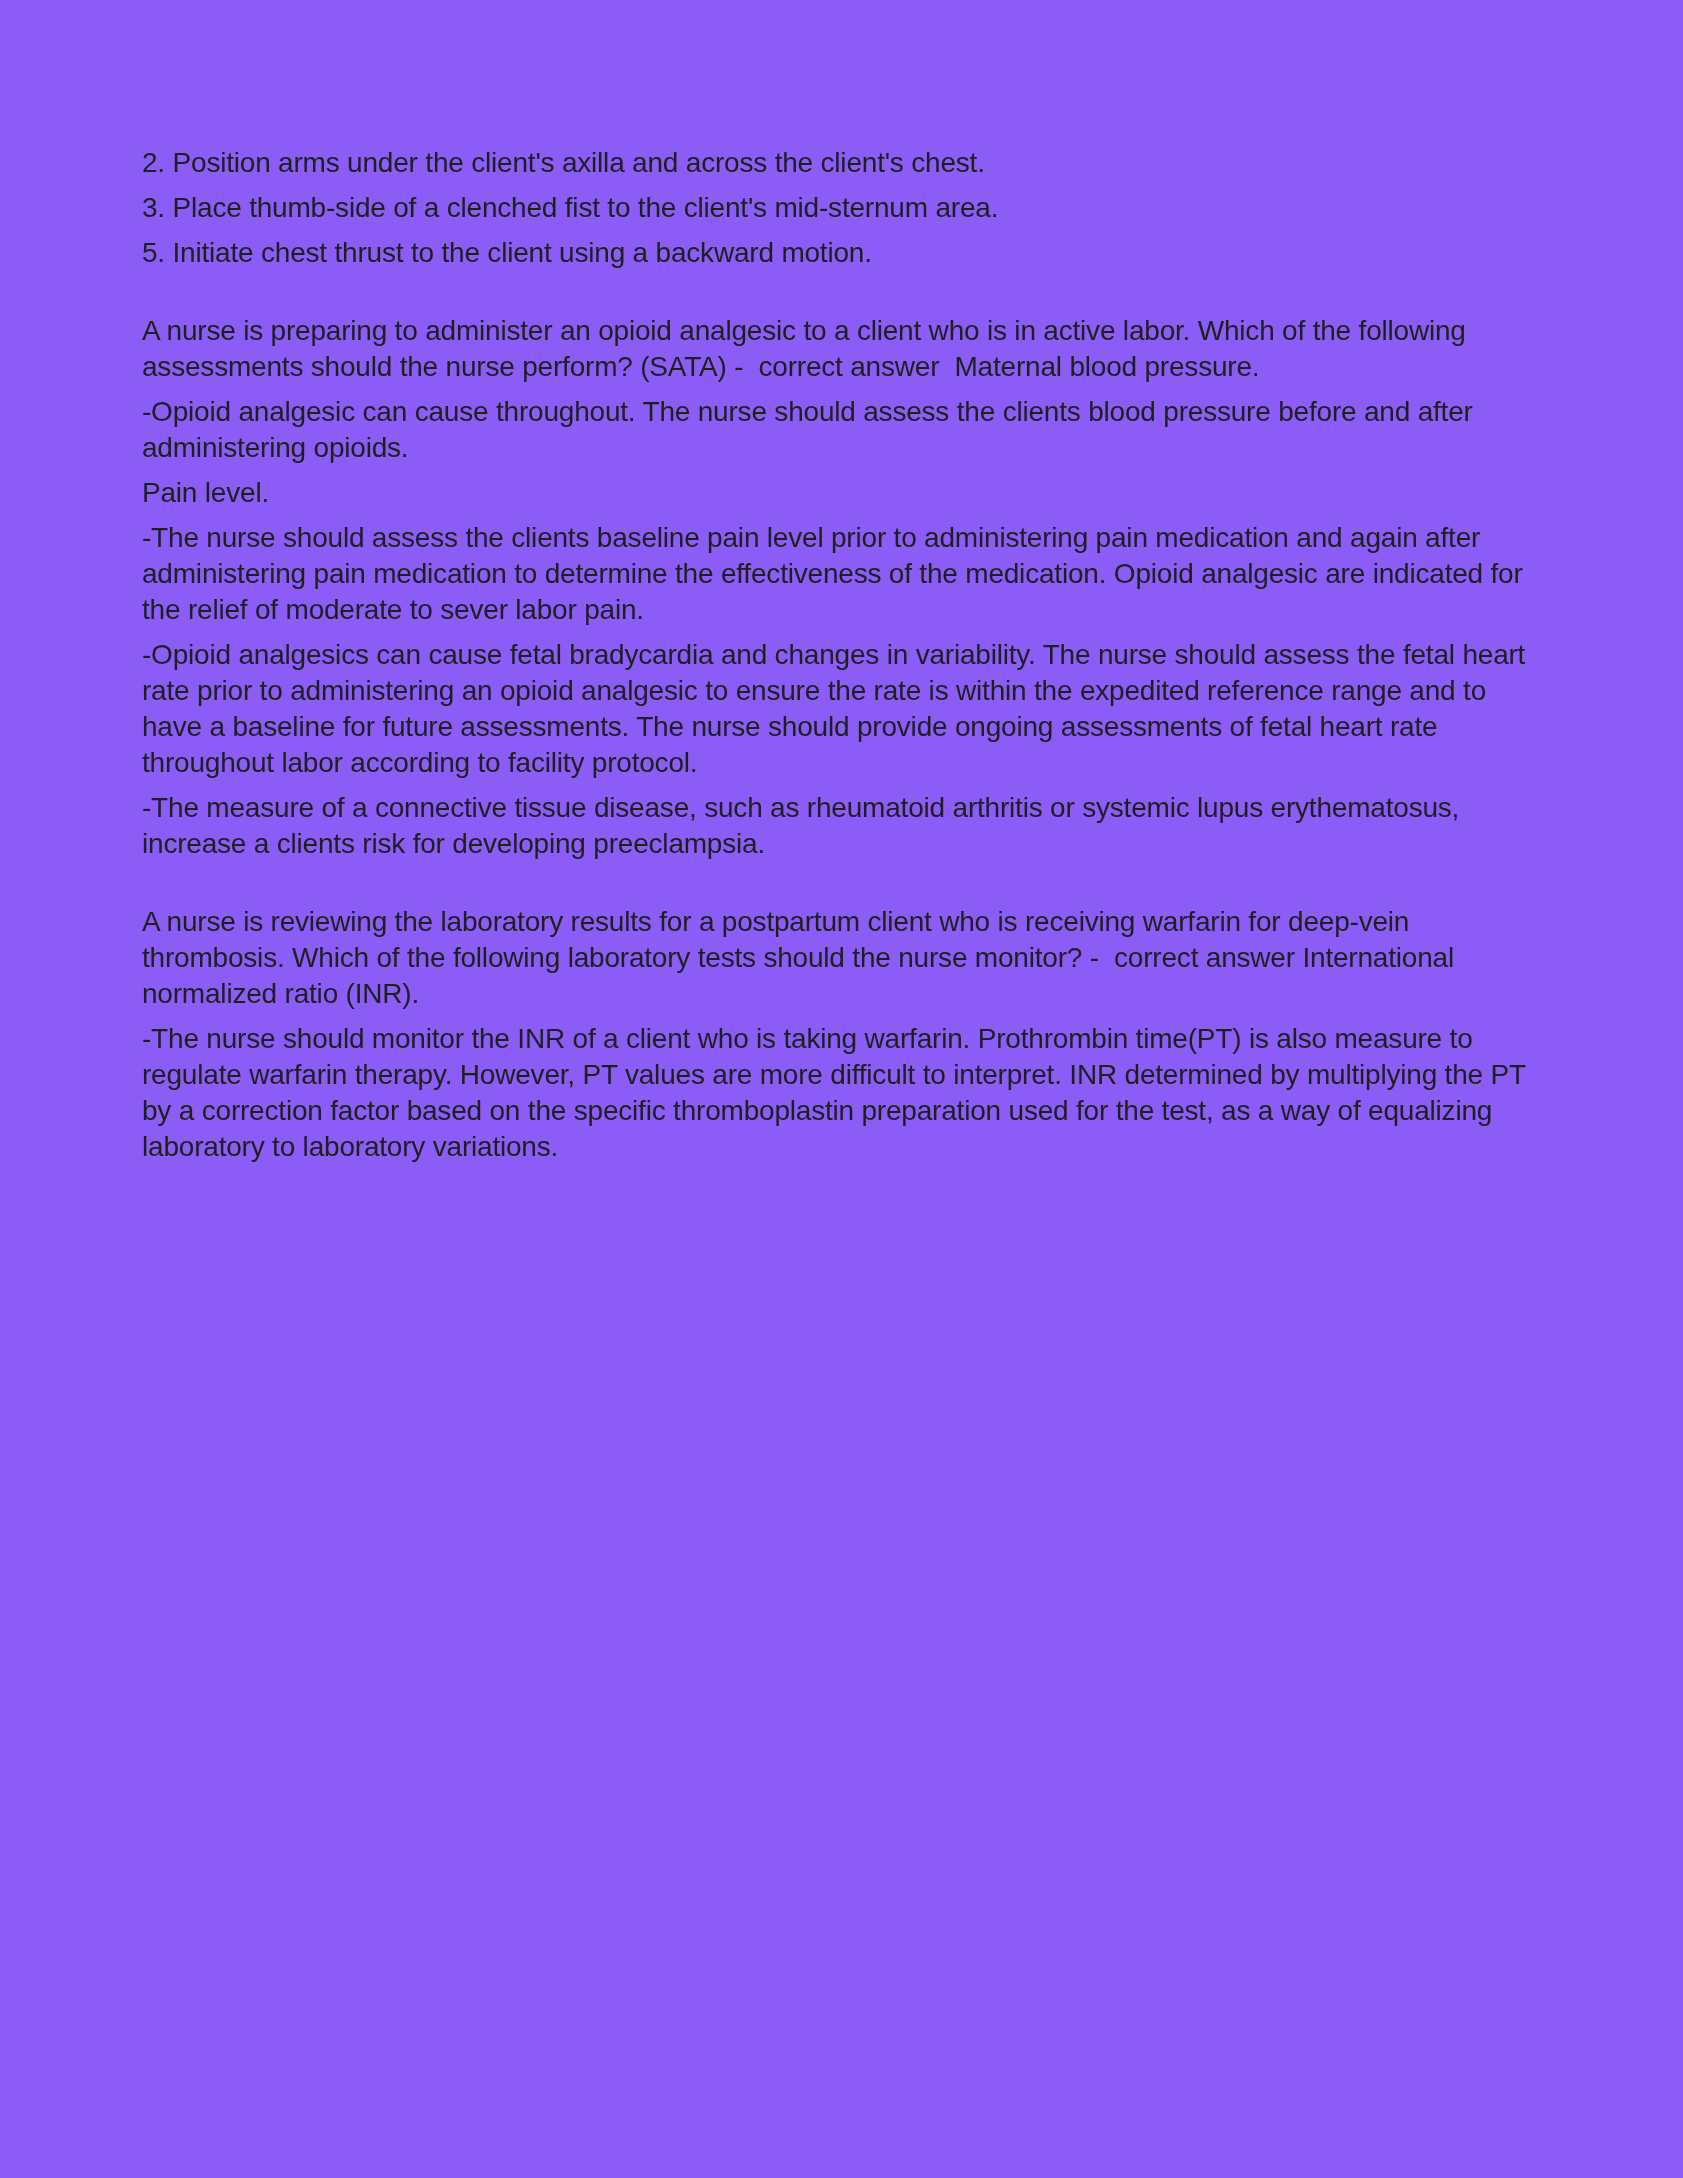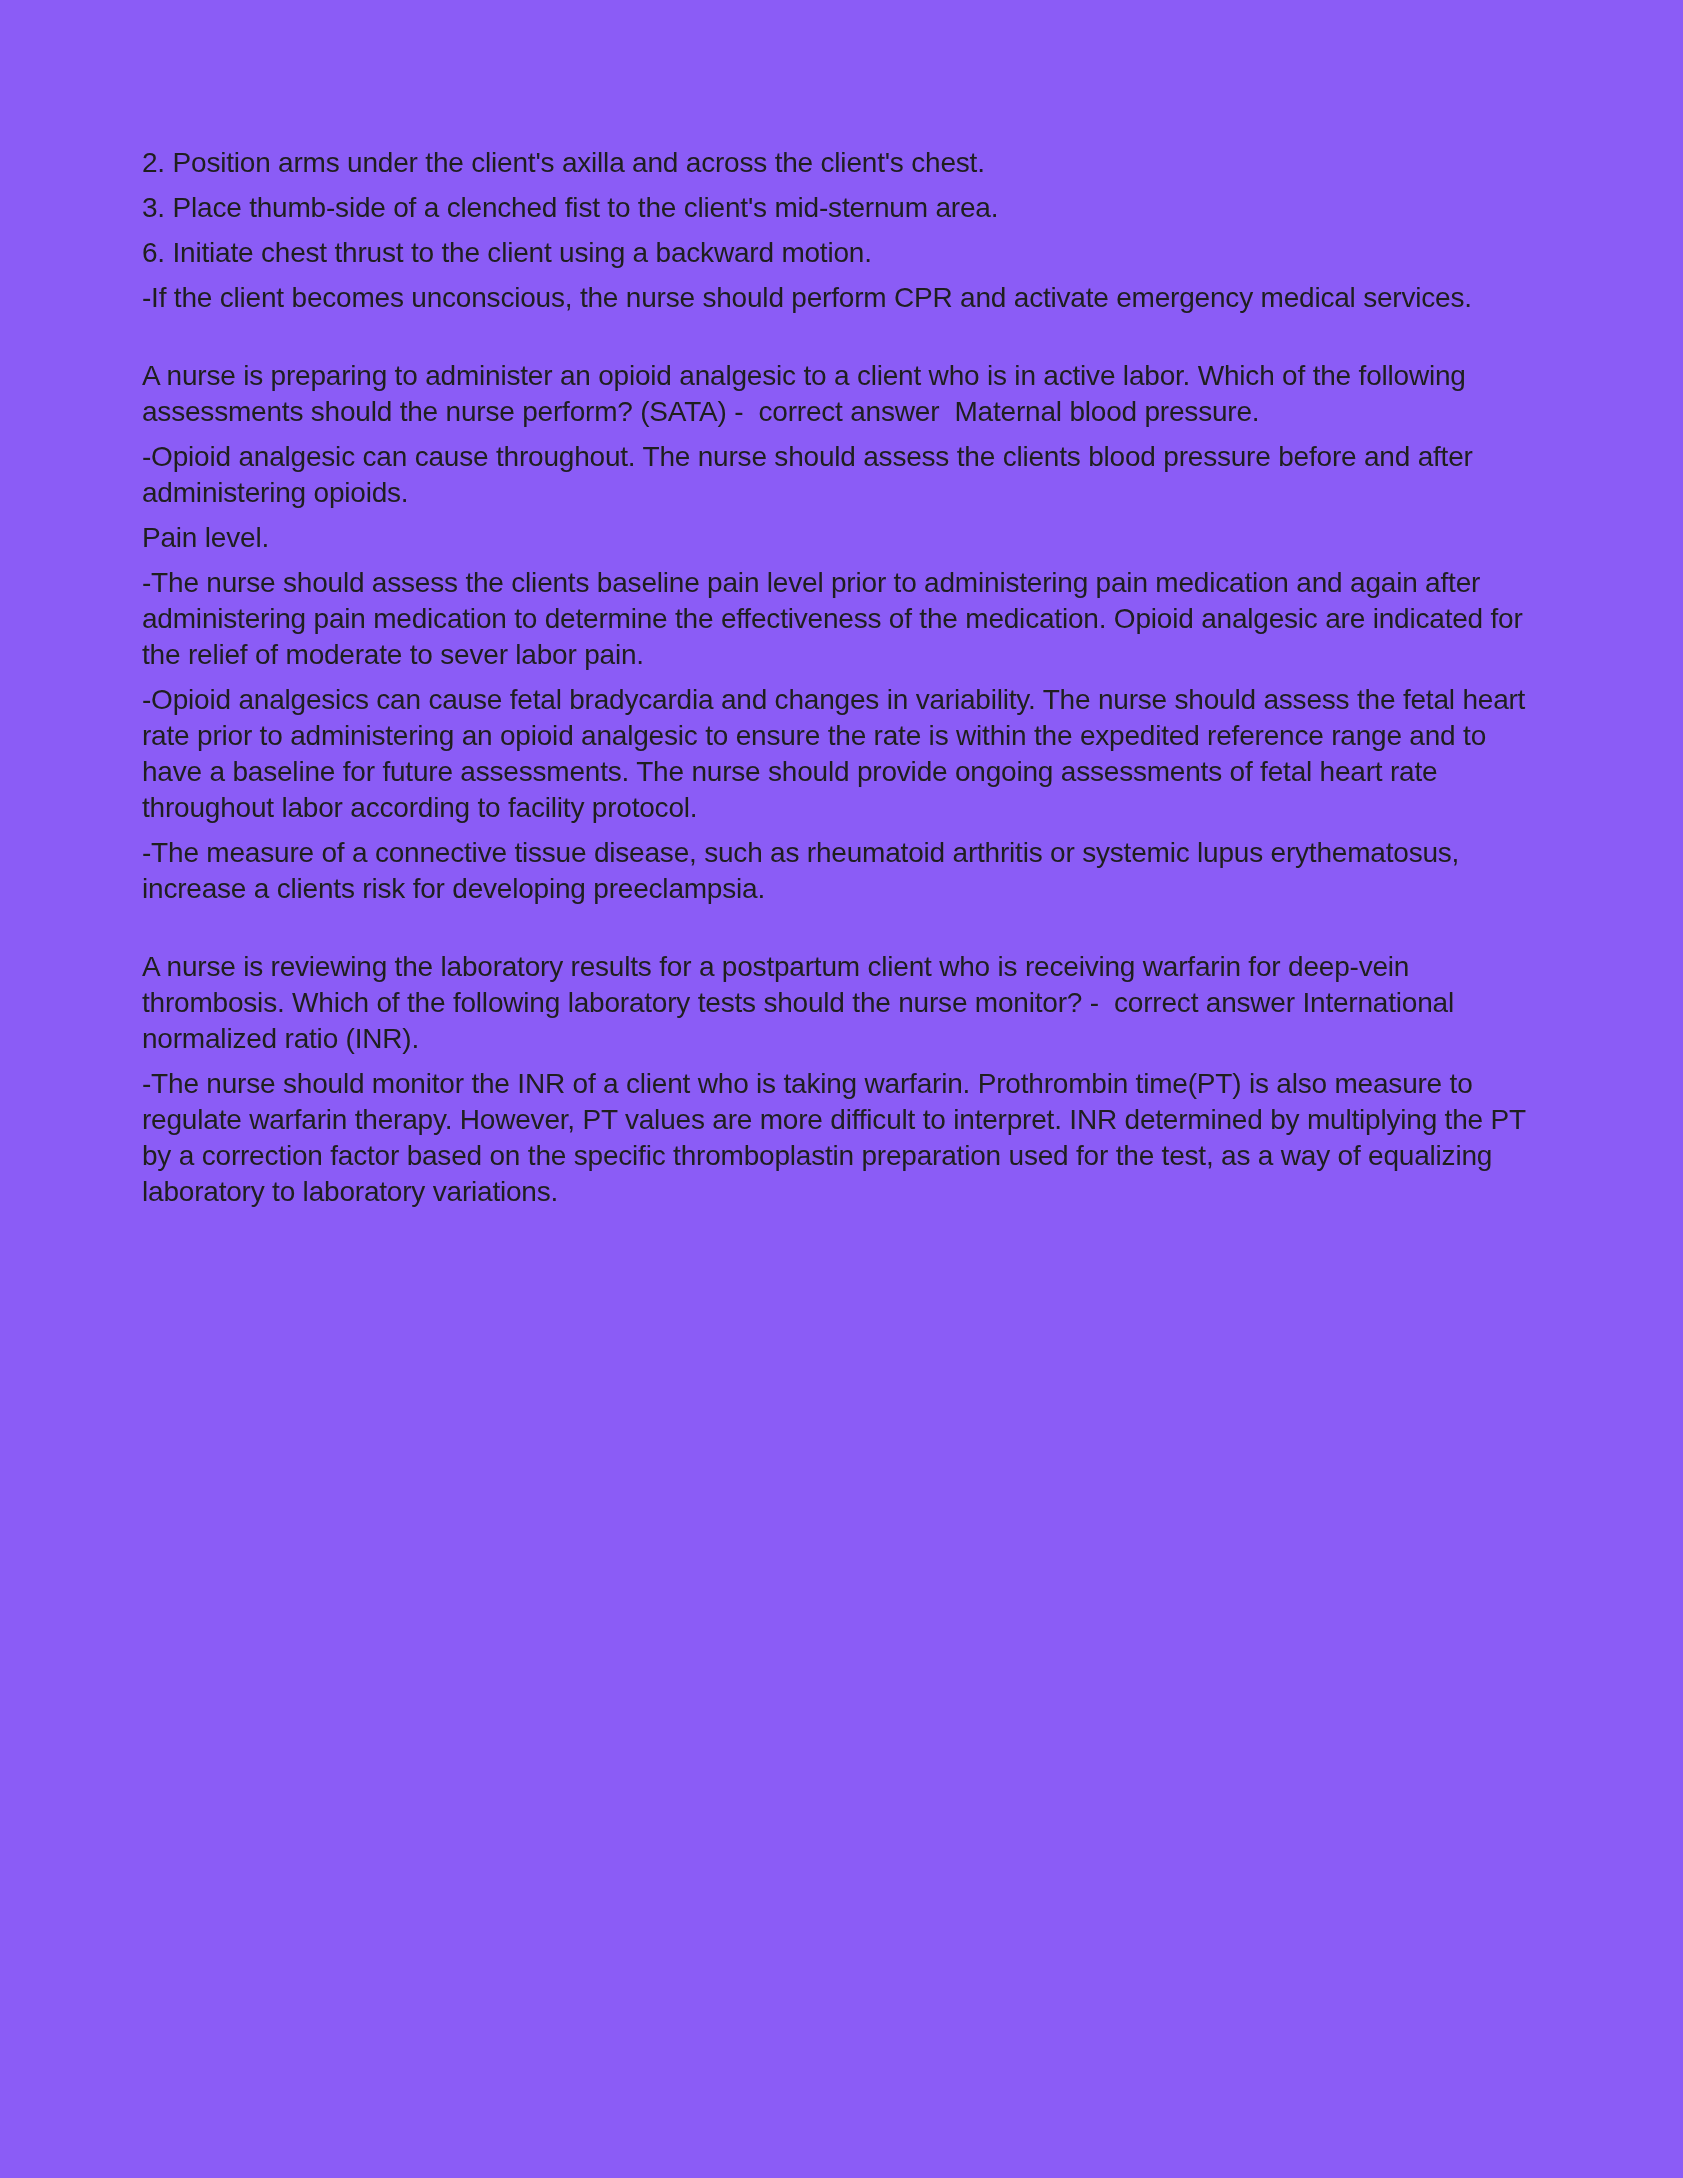--- a/index.html
+++ b/index.html
@@ -40,22 +40,21 @@
     margin-top: 42px;
   }
 </style>
 </head>
 <body>
 
 <div class="page">
   <div class="content">
     <p class="para">2. Position arms under the client's axilla and across the client's chest.</p>
     <p class="para">3. Place thumb-side of a clenched fist to the client's mid-sternum area.</p>
-    <p class="para">6. Initiate chest thrust to the client using a backward motion.</p>
-    <p class="para">-If the client becomes unconscious, the nurse should perform CPR and activate emergency medical services.</p>
+    <p class="para">5. Initiate chest thrust to the client using a backward motion.</p>
     <p class="para section-gap">A nurse is preparing to administer an opioid analgesic to a client who is in active labor. Which of the following assessments should the nurse perform? (SATA) -  correct answer  Maternal blood pressure.</p>
     <p class="para">-Opioid analgesic can cause throughout. The nurse should assess the clients blood pressure before and after administering opioids.</p>
     <p class="para">Pain level.</p>
     <p class="para">-The nurse should assess the clients baseline pain level prior to administering pain medication and again after administering pain medication to determine the effectiveness of the medication. Opioid analgesic are indicated for the relief of moderate to sever labor pain.</p>
     <p class="para">-Opioid analgesics can cause fetal bradycardia and changes in variability. The nurse should assess the fetal heart rate prior to administering an opioid analgesic to ensure the rate is within the expedited reference range and to have a baseline for future assessments. The nurse should provide ongoing assessments of fetal heart rate throughout labor according to facility protocol.</p>
     <p class="para">-The measure of a connective tissue disease, such as rheumatoid arthritis or systemic lupus erythematosus, increase a clients risk for developing preeclampsia.</p>
     <p class="para section-gap">A nurse is reviewing the laboratory results for a postpartum client who is receiving warfarin for deep-vein thrombosis. Which of the following laboratory tests should the nurse monitor? -  correct answer International normalized ratio (INR).</p>
     <p class="para">-The nurse should monitor the INR of a client who is taking warfarin. Prothrombin time(PT) is also measure to regulate warfarin therapy. However, PT values are more difficult to interpret. INR determined by multiplying the PT by a correction factor based on the specific thromboplastin preparation used for the test, as a way of equalizing laboratory to laboratory variations.</p>
   </div>
 </div>

